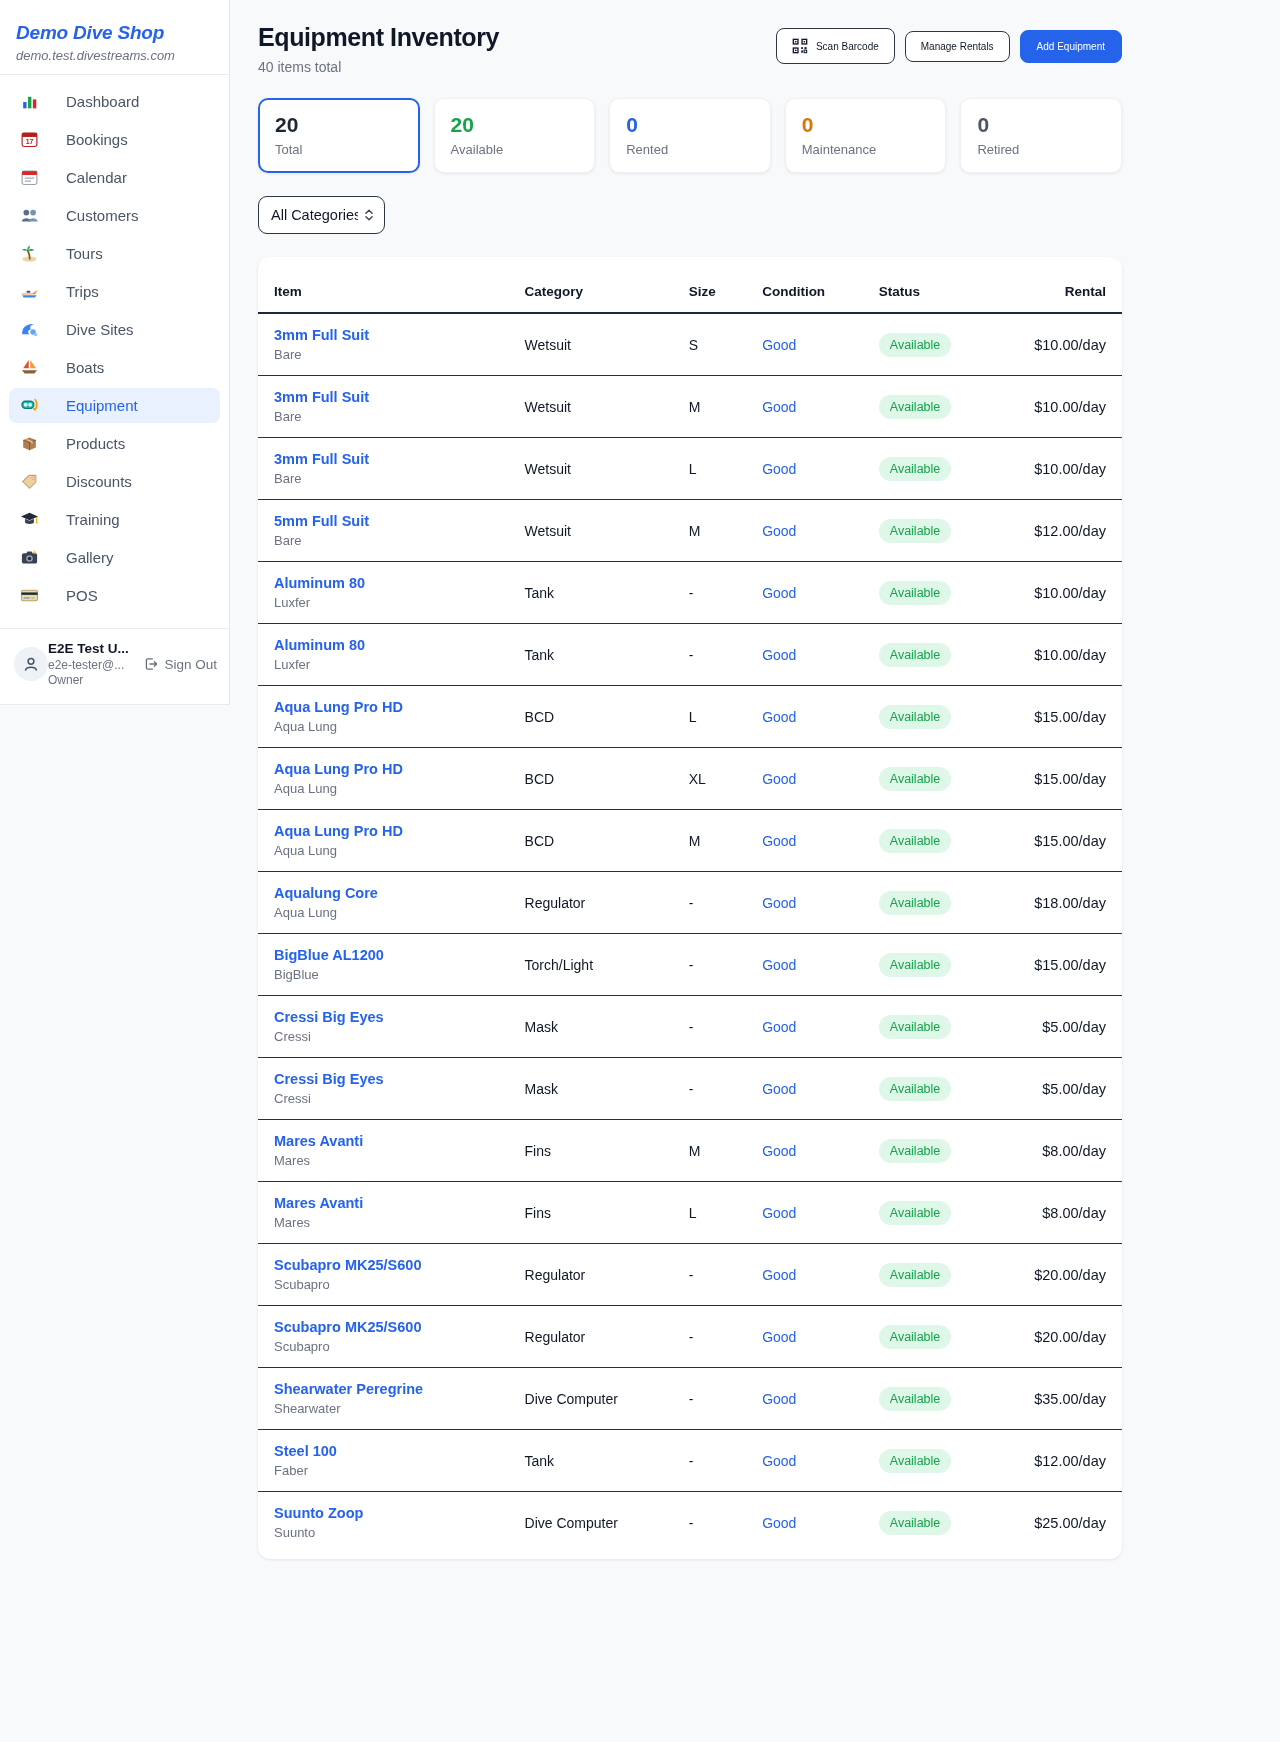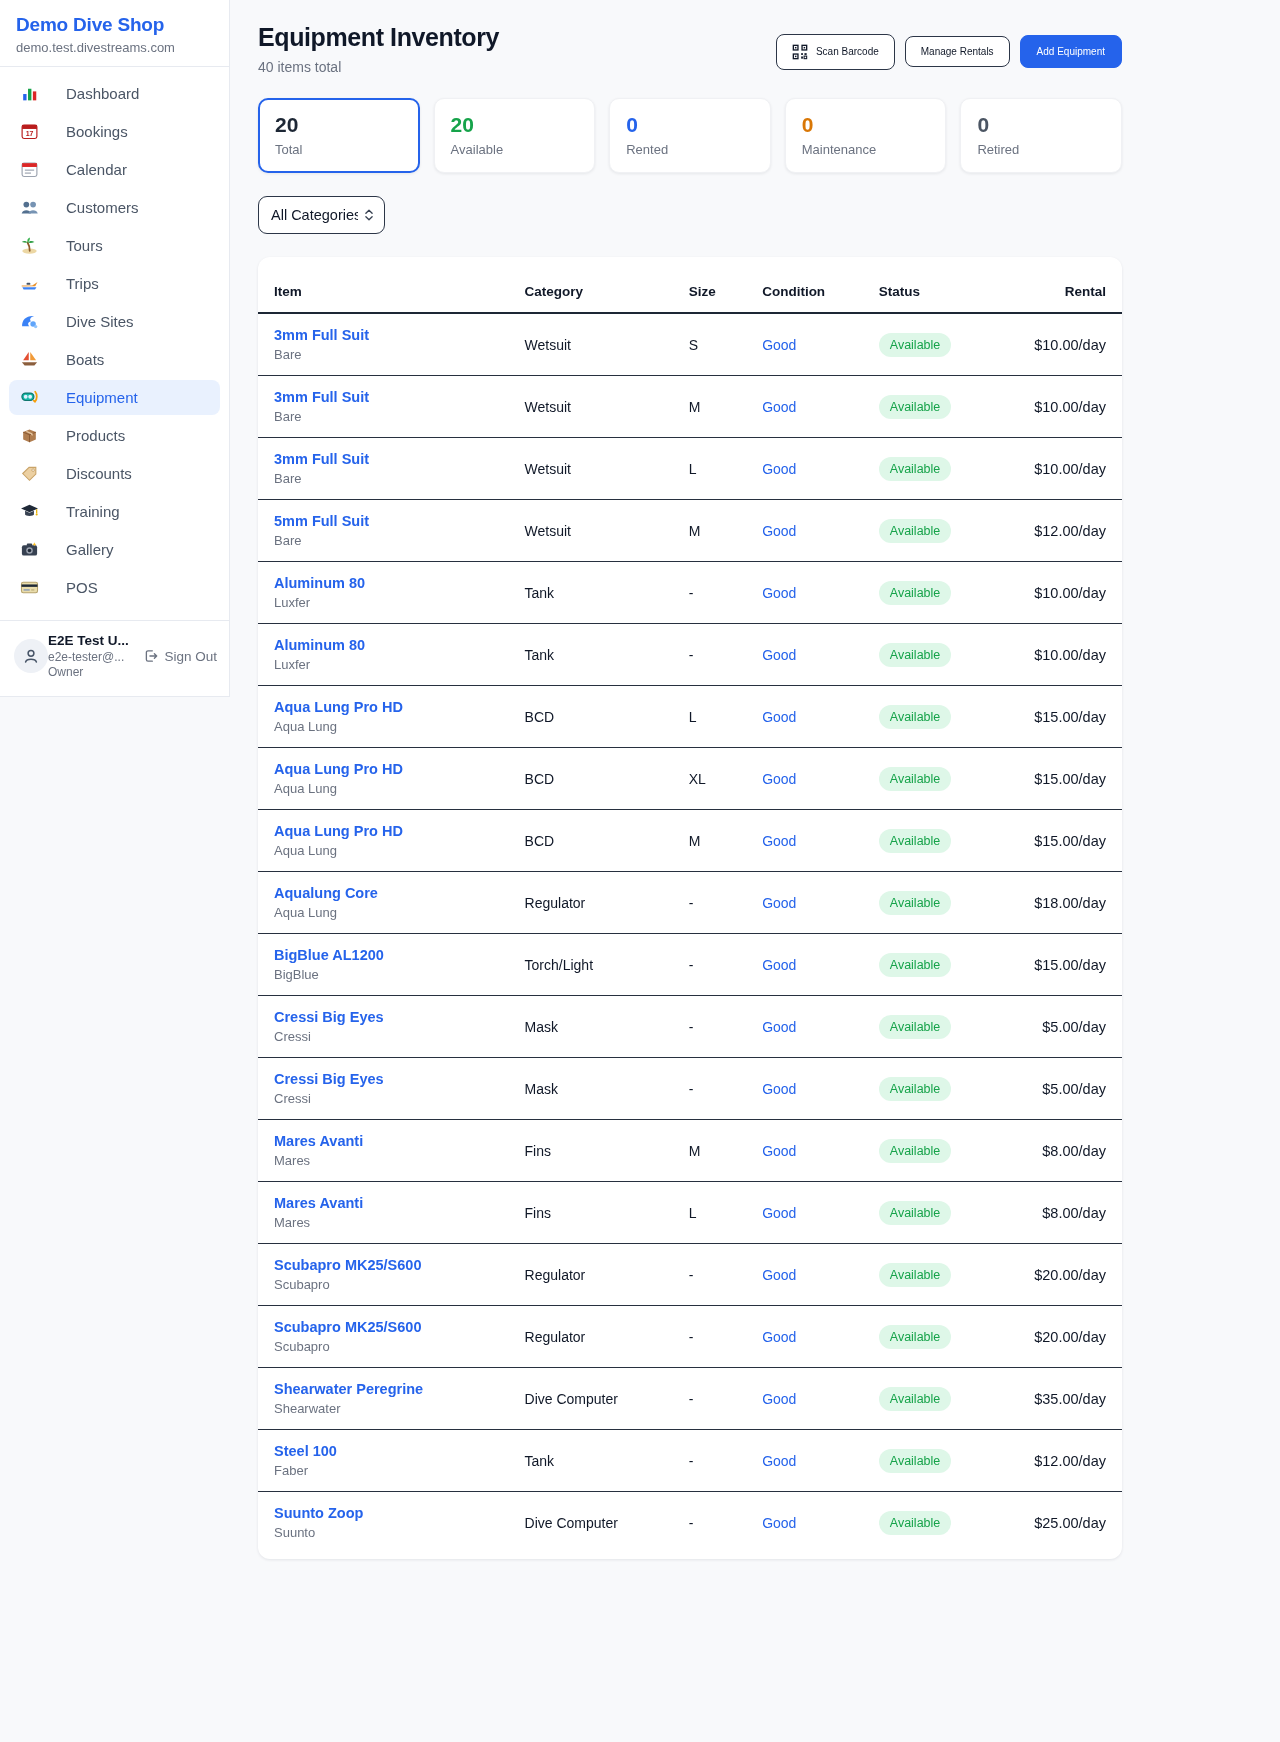--- a/index.html
+++ b/index.html
@@ -14,21 +14,21 @@
   }
   
   .sidebar {
     width: 230px;
     flex: 0 0 230px;
     background: #ffffff;
     border-right: 1px solid #e7eaf0;
     border-bottom: 1px solid #e7eaf0;
     padding-bottom: 4px;
   }
-  .brand-block { padding: 14px 16px 11px; }
+  .brand-block { padding: 22px 16px 11px; font-style: italic; }
   .brand { font-size: 19px; font-weight: 800; color: #2563eb; letter-spacing: -0.2px; }
   .brand-domain { font-size: 13px; color: #6b7280; margin-top: 4px; }
   .side-divider { border: none; border-top: 1px solid #e7eaf0; }
   .nav { padding: 9px 9px 6px; }
   .nav-item {
     display: flex; align-items: center; gap: 27px;
     padding: 8px 11px; margin-bottom: 3px;
     border-radius: 8px; cursor: pointer;
     font-size: 15px; color: #4a5565;
   }
@@ -48,21 +48,21 @@
   }
   .user-info { min-width: 0; line-height: 1.25; }
   .user-name { font-size: 13.5px; font-weight: 700; color: #101828; white-space: nowrap; }
   .user-email, .user-role { font-size: 12px; color: #6b7280; white-space: nowrap; }
   .signout {
     margin-left: auto; display: flex; align-items: center; gap: 5px;
     font-size: 13.5px; color: #6b7280; cursor: pointer; white-space: nowrap;
   }
   
   .main { width: 892px; padding: 23px 0 0 28px; }
-  .page-header { display: flex; justify-content: space-between; align-items: center; margin-bottom: 23px; }
+  .page-header { display: flex; justify-content: space-between; align-items: flex-start; margin-bottom: 23px; }
   .page-title { font-size: 25px; font-weight: 800; color: #101828; letter-spacing: -0.4px; }
   .page-subtitle { font-size: 14px; color: #6b7280; margin-top: 7px; }
   .header-actions { display: flex; gap: 10px; align-items: center; margin-top: 5px; }
   .btn { font-family: inherit; font-size: 10px; border-radius: 8px; cursor: pointer; display: inline-flex; align-items: center; gap: 8px; }
   .btn-outline { background: #fff; border: 1px solid #2c3647; color: #101828; padding: 9px 15px; }
   .btn-primary { background: #2563eb; border: 1px solid #2563eb; color: #fff; padding: 10px 16px; font-weight: 500; }
   
   .stats-row { display: flex; gap: 14px; margin-bottom: 23px; }
   .stat-card {
     flex: 1; background: #fff; border-radius: 10px;

